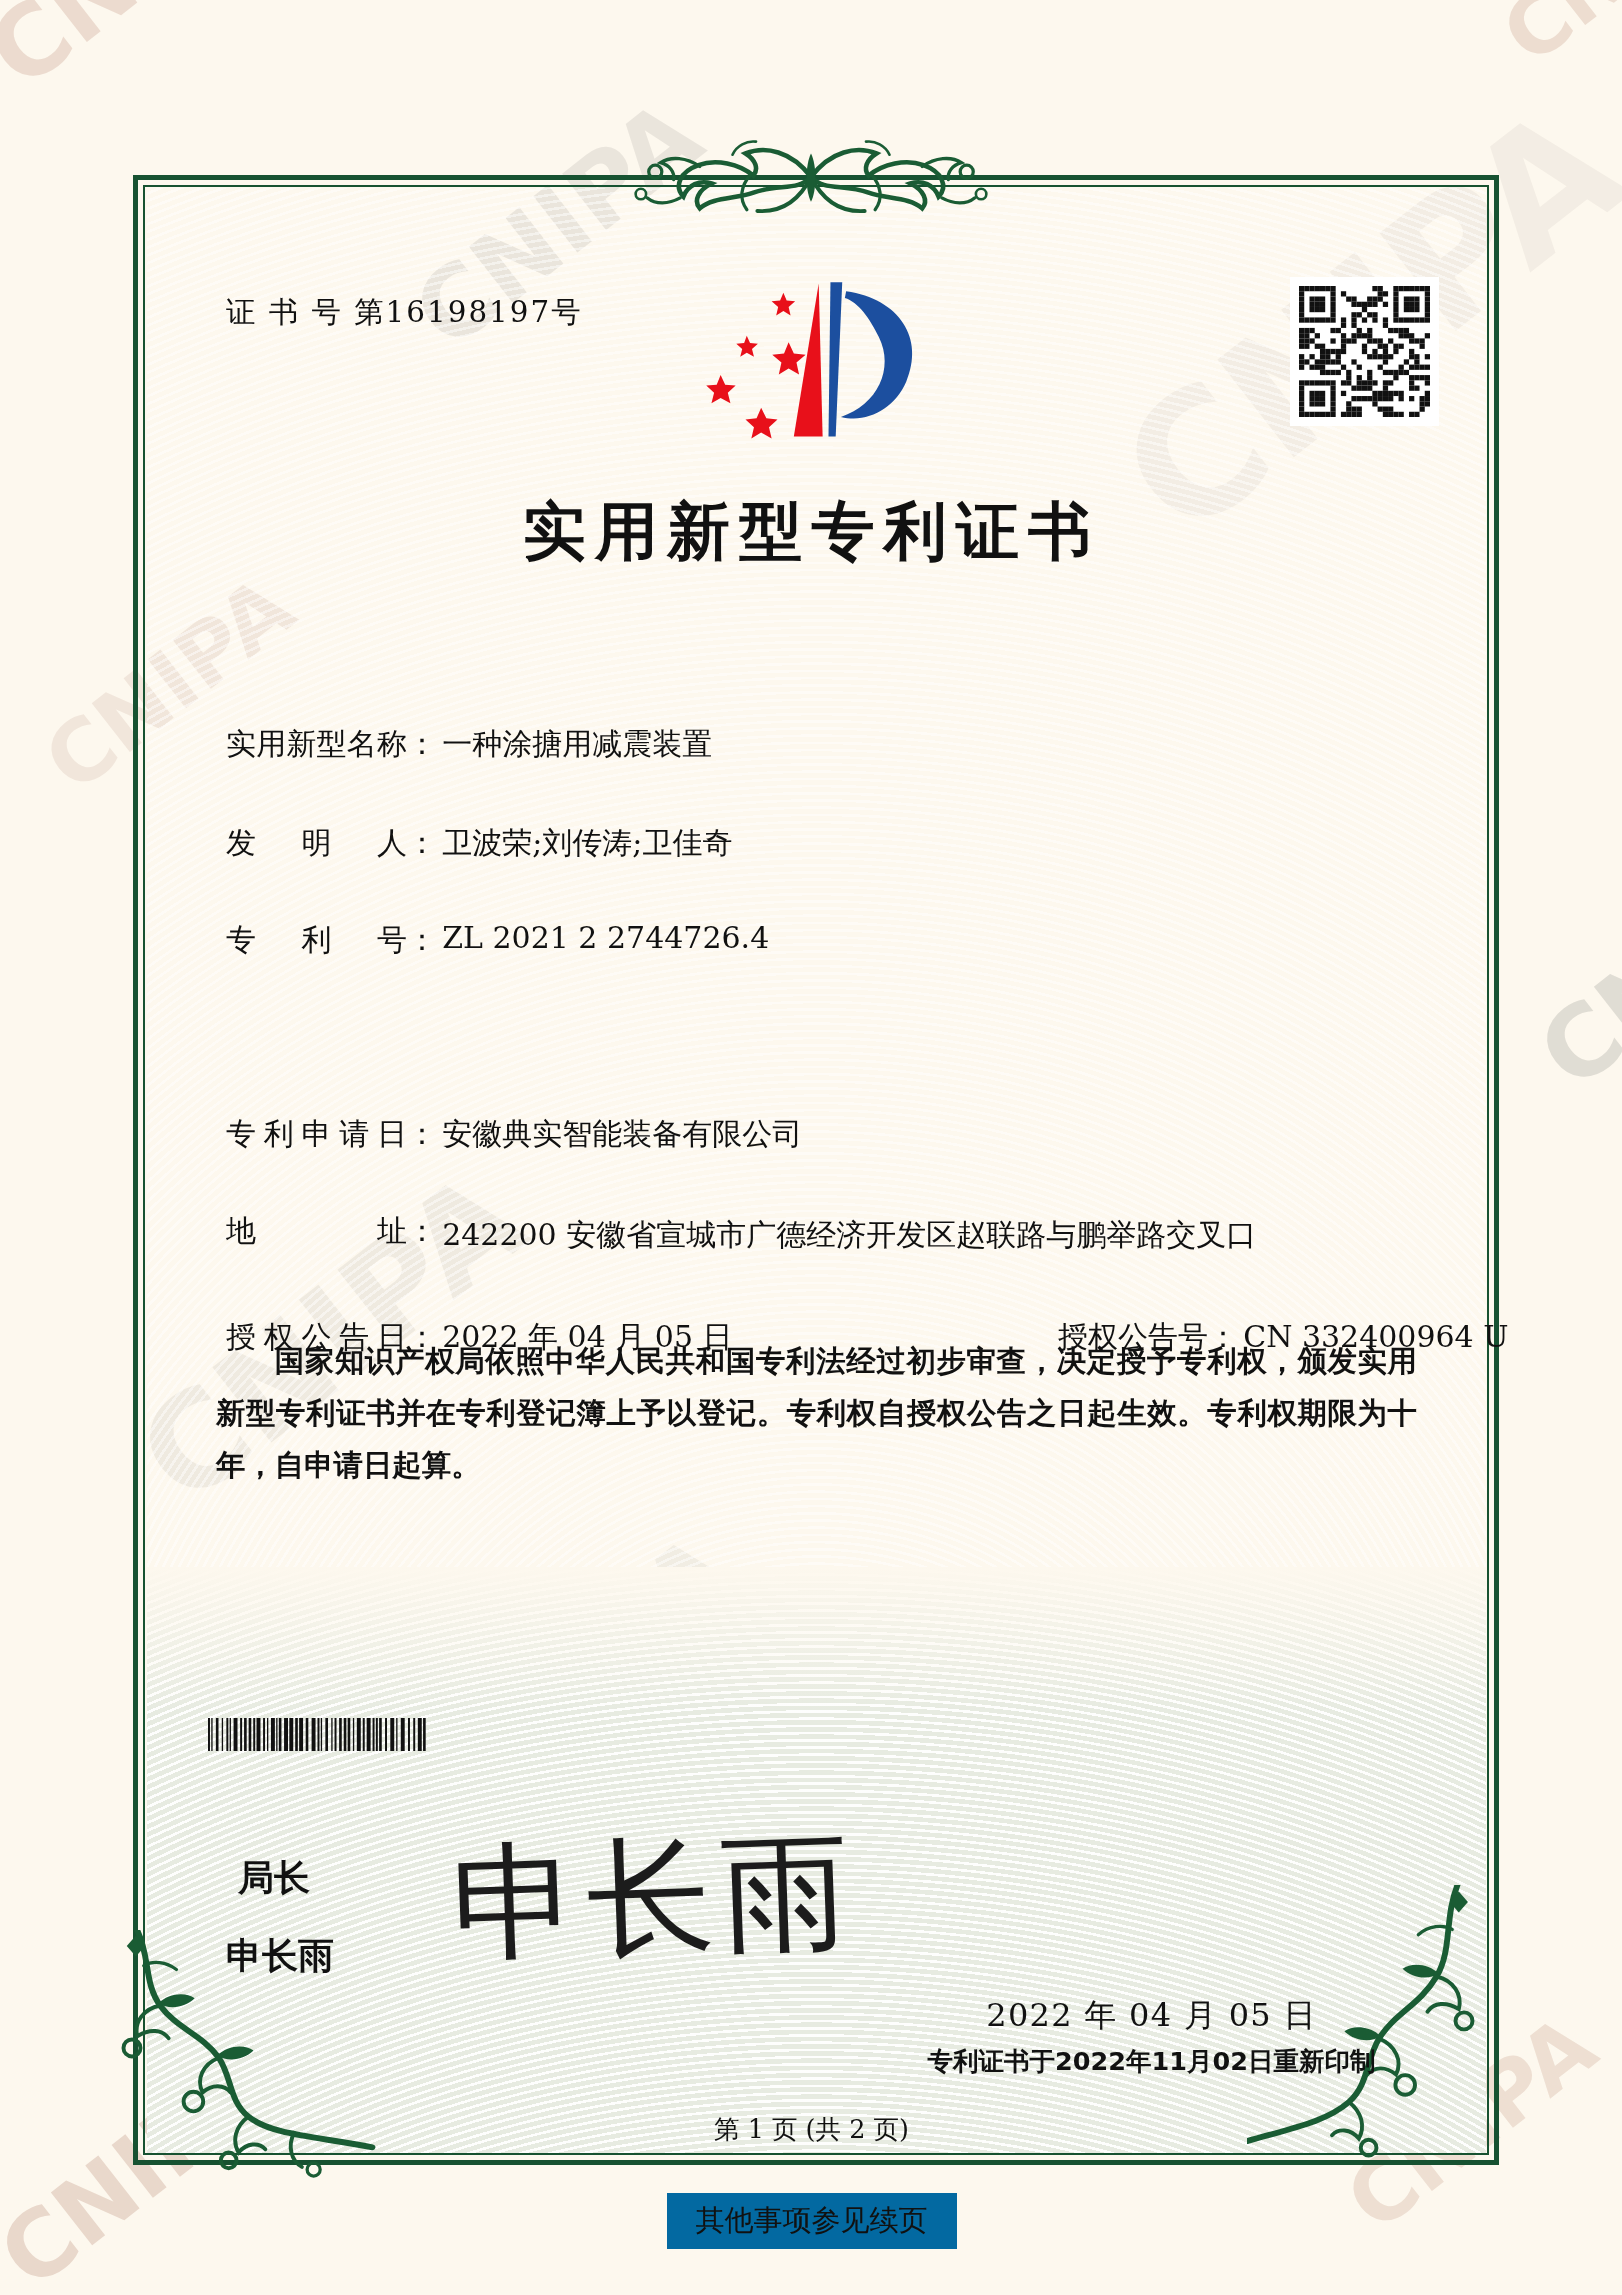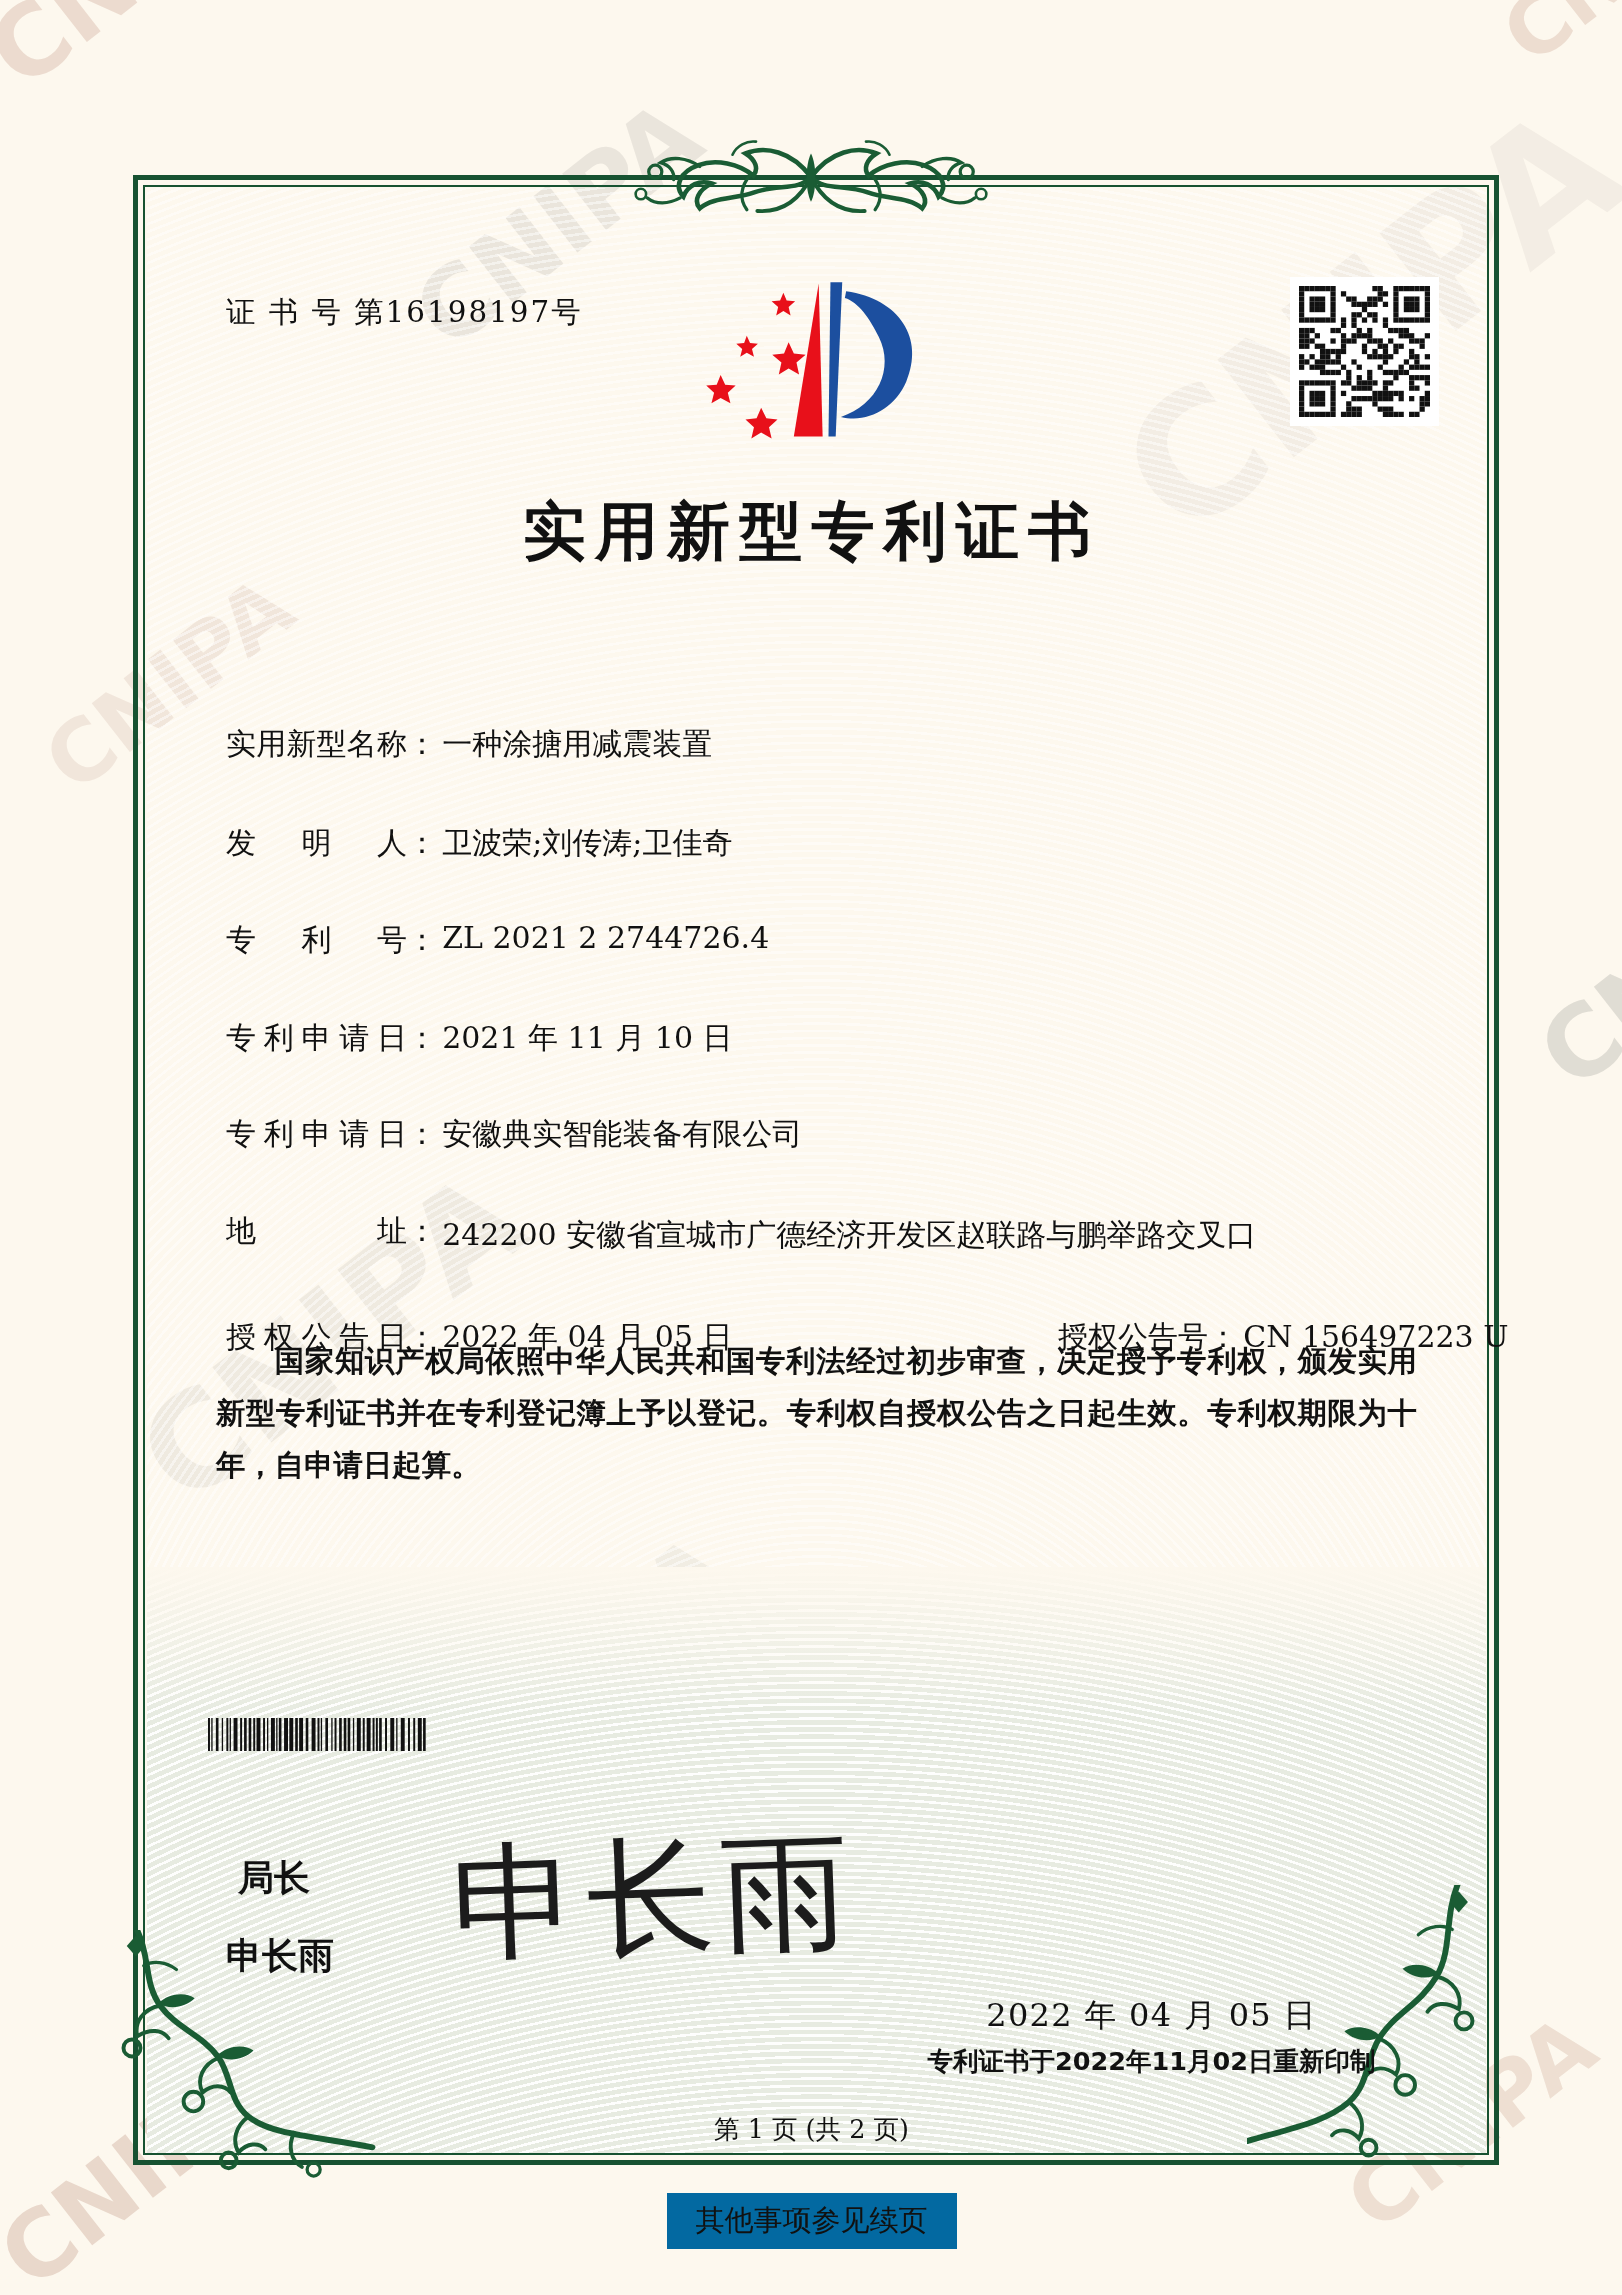--- a/index.html
+++ b/index.html
@@ -487,33 +487,30 @@
 
   <div class="frow" style="top:684px">
     <span class="flabel">实用新型名称</span><span class="fcolon">：</span><span class="fvalue">一种涂搪用减震装置</span>
   </div>
   <div class="frow" style="top:783px">
     <span class="flabel">发明人</span><span class="fcolon">：</span><span class="fvalue">卫波荣;刘传涛;卫佳奇</span>
   </div>
   <div class="frow" style="top:880px">
     <span class="flabel">专利号</span><span class="fcolon">：</span><span class="fvalue">ZL 2021 2 2744726.4</span>
   </div>
-  <div class="frow" style="top:978px">
-    <span class="flabel">专利申请日</span><span class="fcolon">：</span><span class="fvalue">2021 年 11 月 10 日</span>
-  </div>
   <div class="frow" style="top:1074px">
     <span class="flabel">专利申请日</span><span class="fcolon">：</span><span class="fvalue">安徽典实智能装备有限公司</span>
   </div>
   <div class="frow" style="top:1171px">
     <span class="flabel">地址</span><span class="fcolon">：</span><span class="fvalue fvalue-wrap">242200 安徽省宣城市广德经济开发区赵联路与鹏举路交叉口</span>
   </div>
   <div class="frow" style="top:1277px">
     <span class="flabel">授权公告日</span><span class="fcolon">：</span><span class="fvalue">2022 年 04 月 05 日</span>
     <span class="frow2">
-      <span>授权公告号</span><span>：</span><span style="margin-left:5.2px">CN 156497223 U</span>
+      <span>授权公告号</span><span>：</span><span style="margin-left:5.2px">CN 332400964 U</span>
     </span>
   </div>
 
   <div class="legal">
     <p>国家知识产权局依照中华人民共和国专利法经过初步审查，决定授予专利权，颁发实用新型专利证书并在专利登记簿上予以登记。专利权自授权公告之日起生效。专利权期限为十年，自申请日起算。</p>
   </div>
 
   <svg class="barcode" id="barcode-svg" viewBox="0 0 334 50" preserveAspectRatio="none">
       <rect x="0" y="0" width="3" height="50" fill="#111"></rect>
       <rect x="5" y="0" width="2" height="50" fill="#111"></rect>

